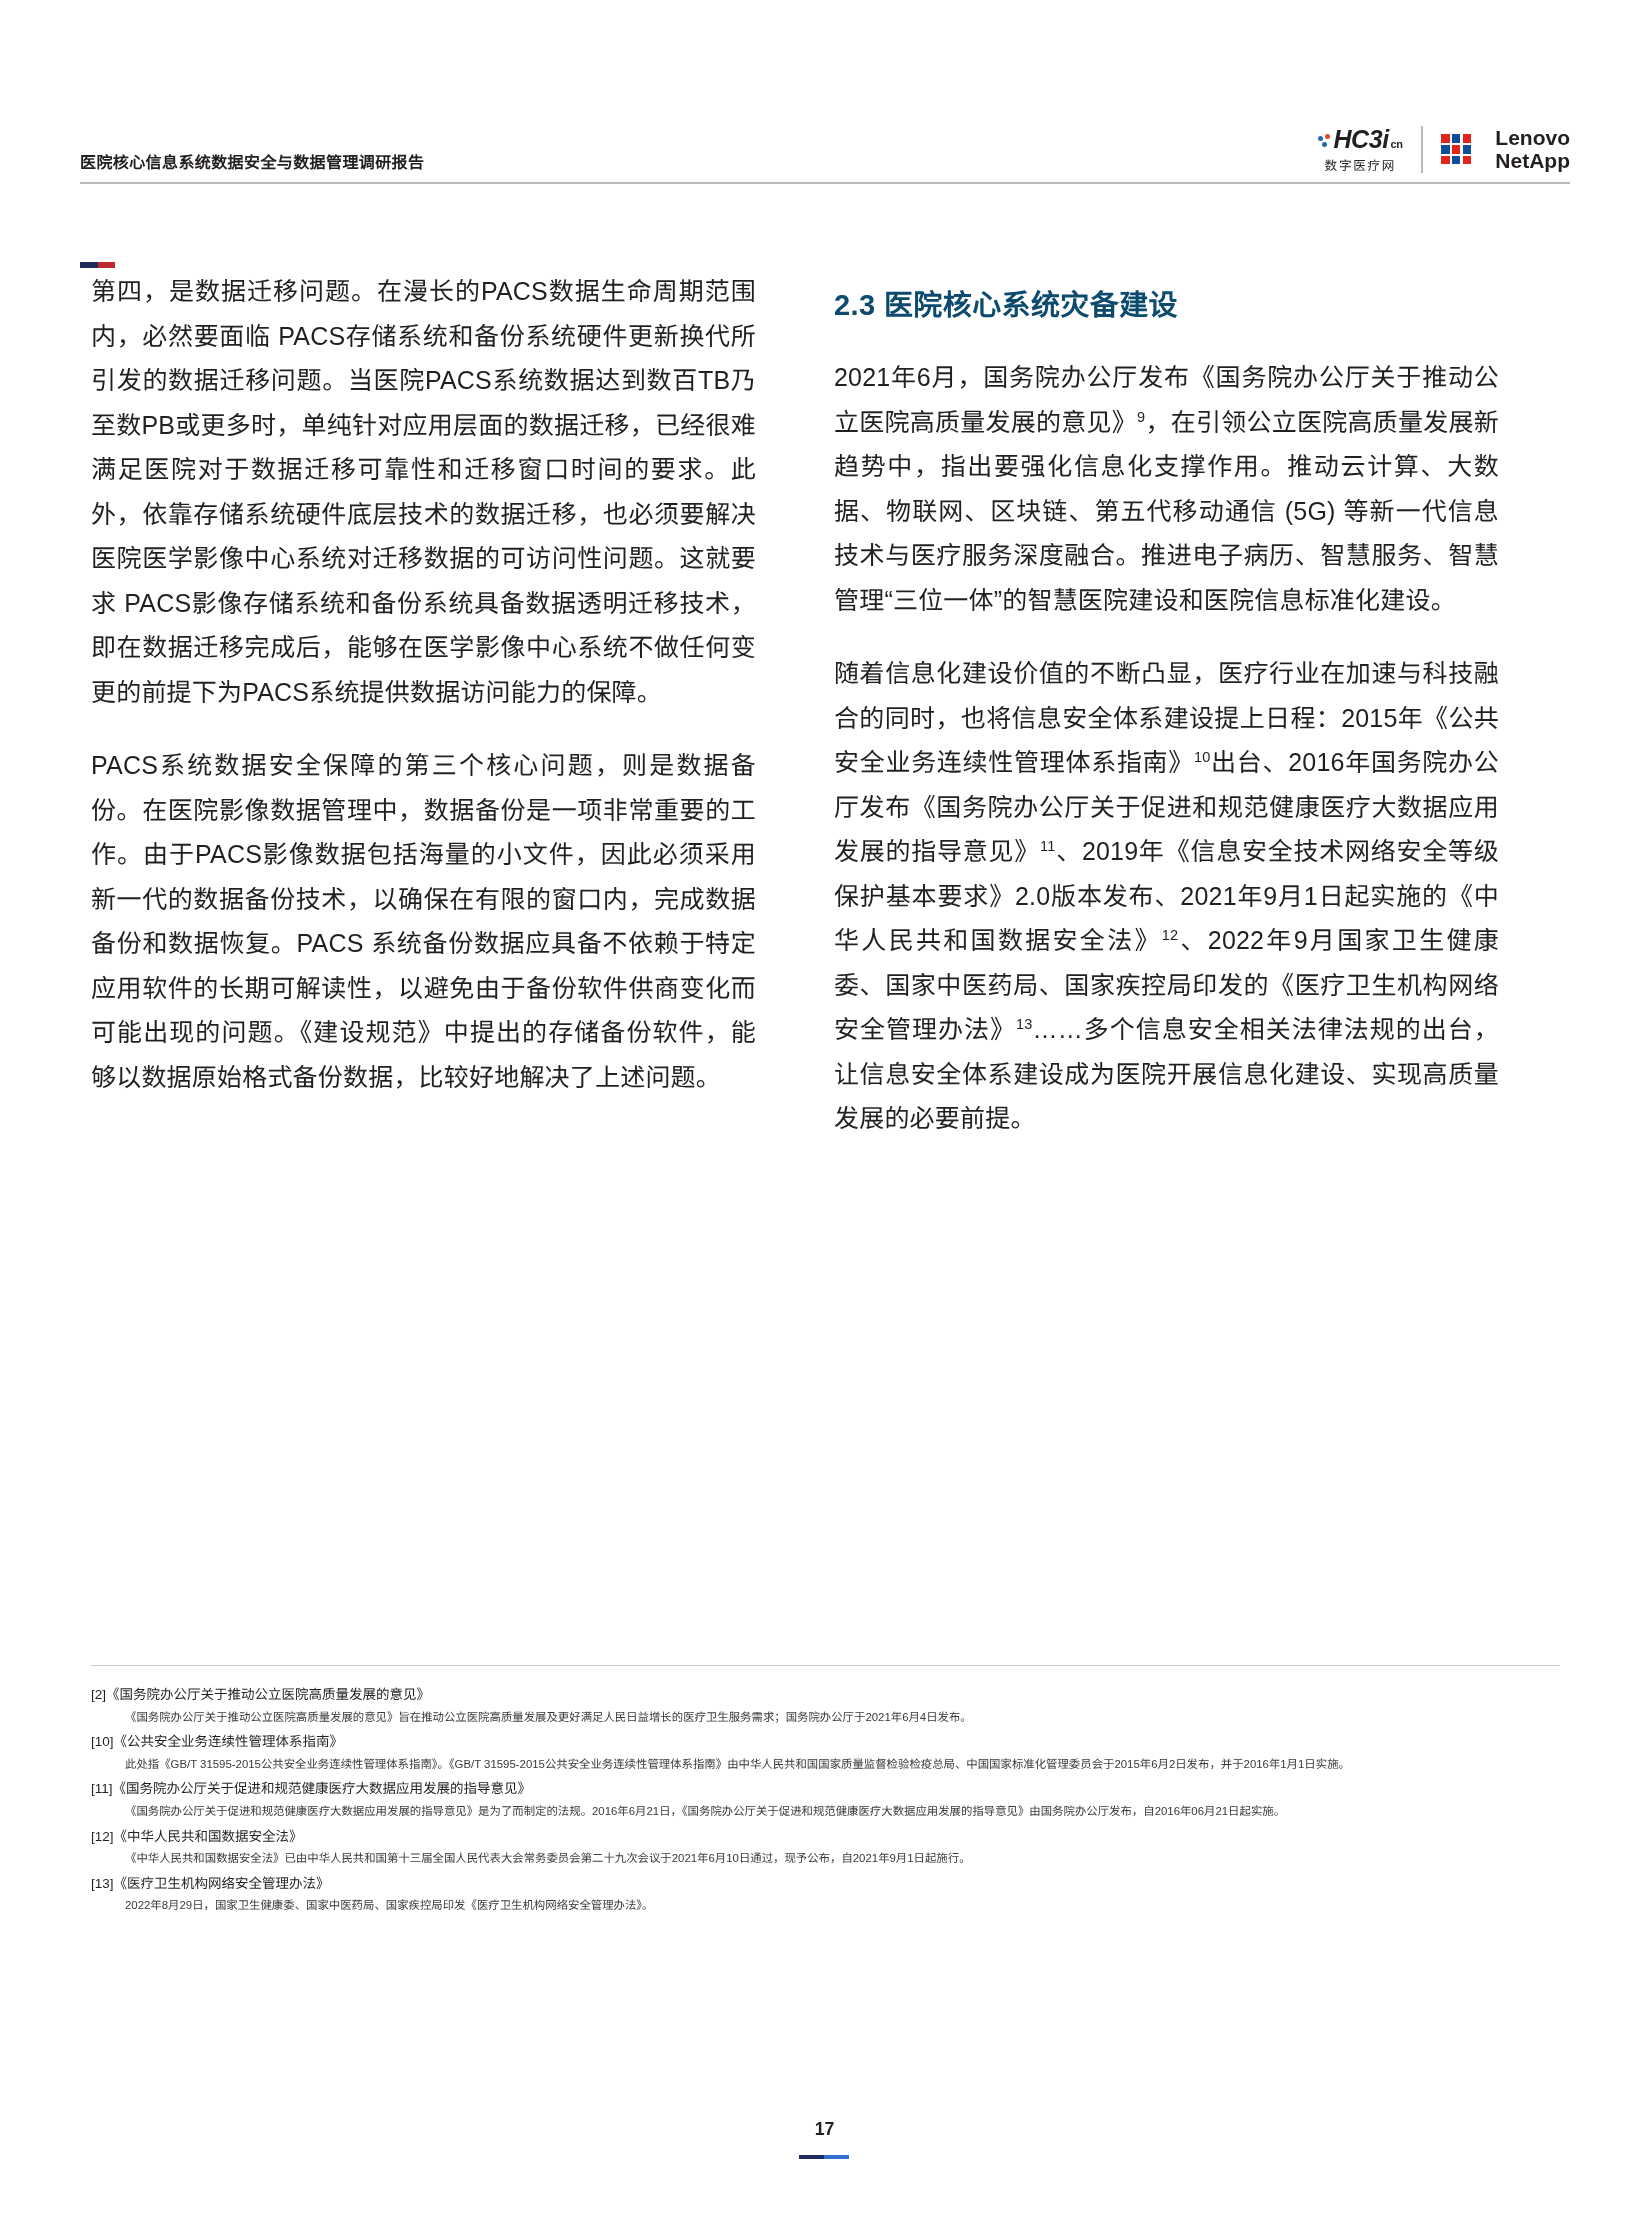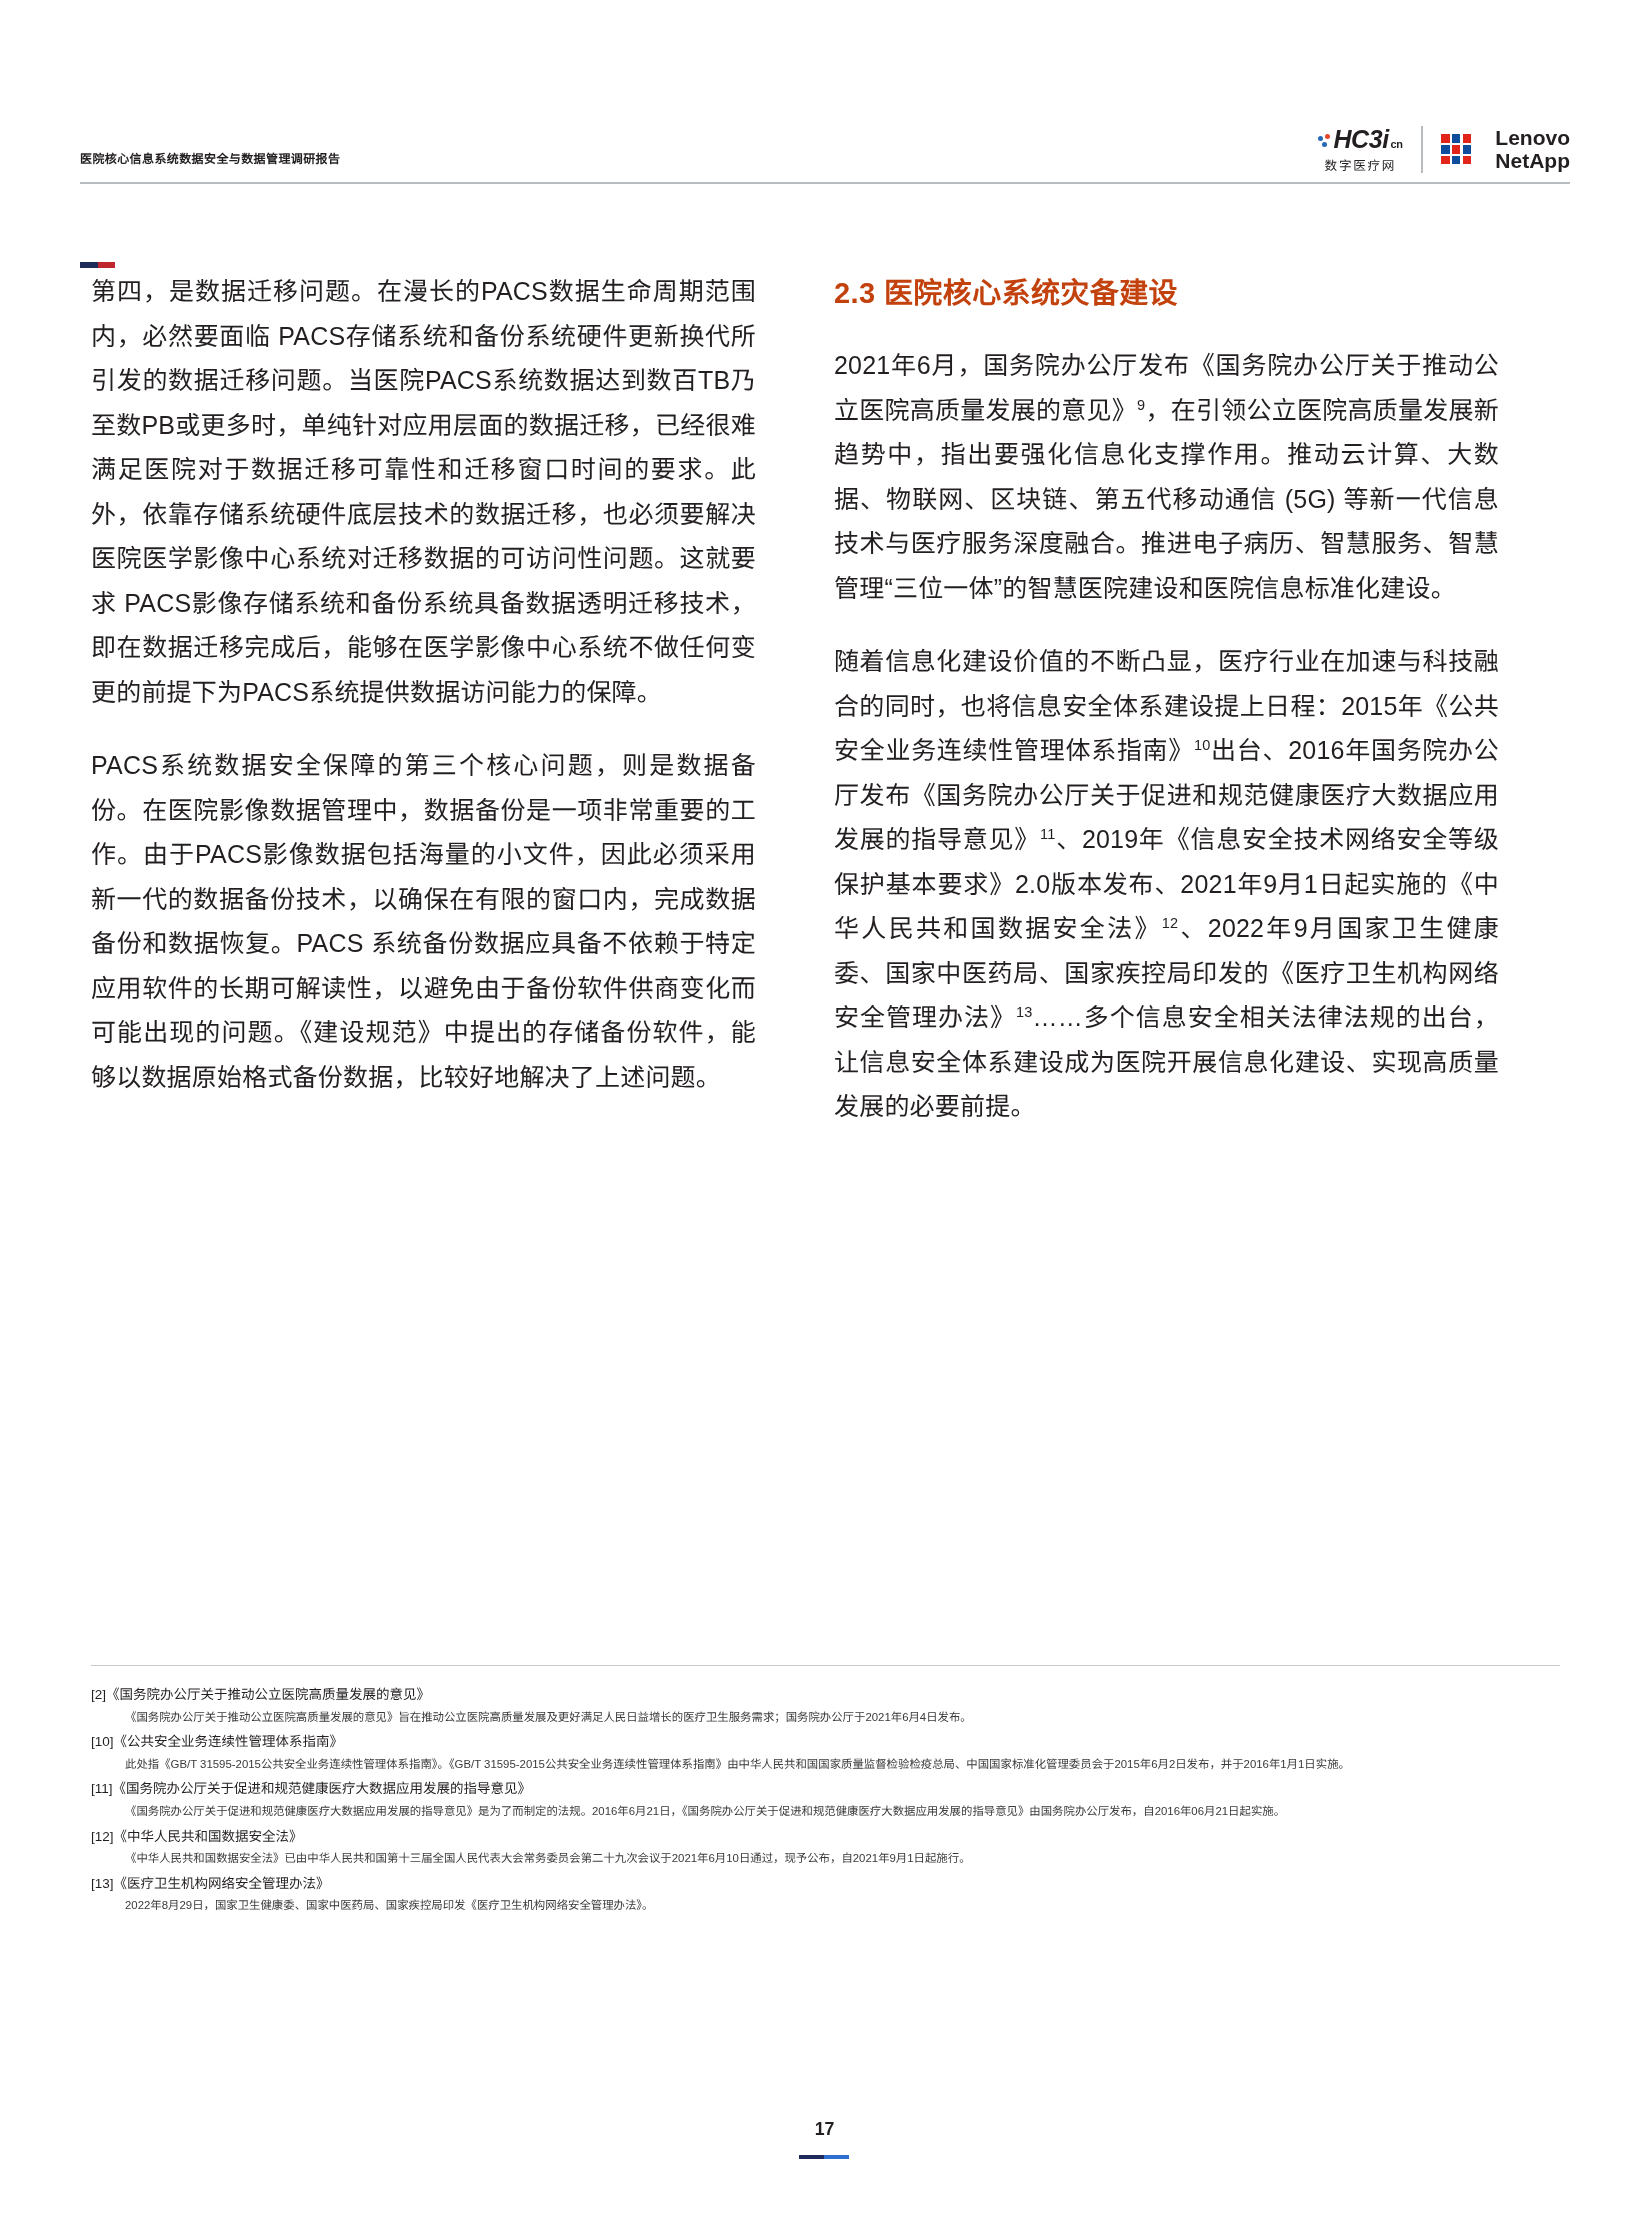--- a/index.html
+++ b/index.html
@@ -57,21 +57,21 @@
     left: 17.7px;
     top: 0;
     width: 17.7px;
     height: 5.9px;
     background: #c0272d;
   }
   .header-title {
     position: absolute;
     left: 0;
     top: 18.5px;
-    font-size: 12px;
+    font-size: 16px;
     font-weight: bold;
     letter-spacing: 0.4px;
     color: #231f20;
     white-space: nowrap;
   }
 
   .brand-block {
     position: absolute;
     right: 0;
     top: -4.2px;
@@ -169,22 +169,22 @@
     margin: 0 0 29px 0;
     text-align: justify;
     text-justify: inter-character;
     color: #231f20;
     letter-spacing: 0.2px;
   }
 
   h2.section-title {
     font-size: 29px;
     font-weight: bold;
-    margin: 0 0 32px 0;
-    color: #c2410c;
+    margin: 12px 0 32px 0;
+    color: #0c4a6e;
     letter-spacing: 0.4px;
   }
   sup {
     font-size: 0.58em;
     vertical-align: super;
   }
 
   
   .footnotes {
     position: absolute;

